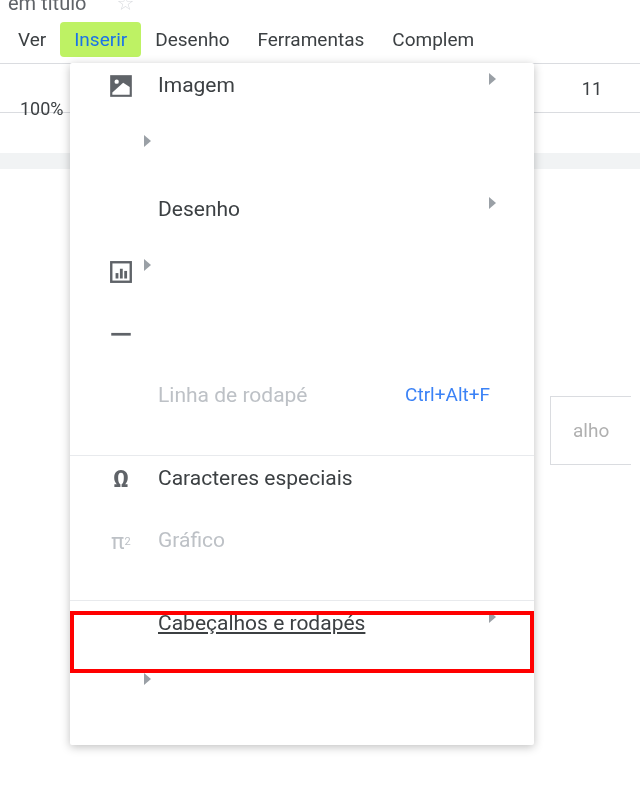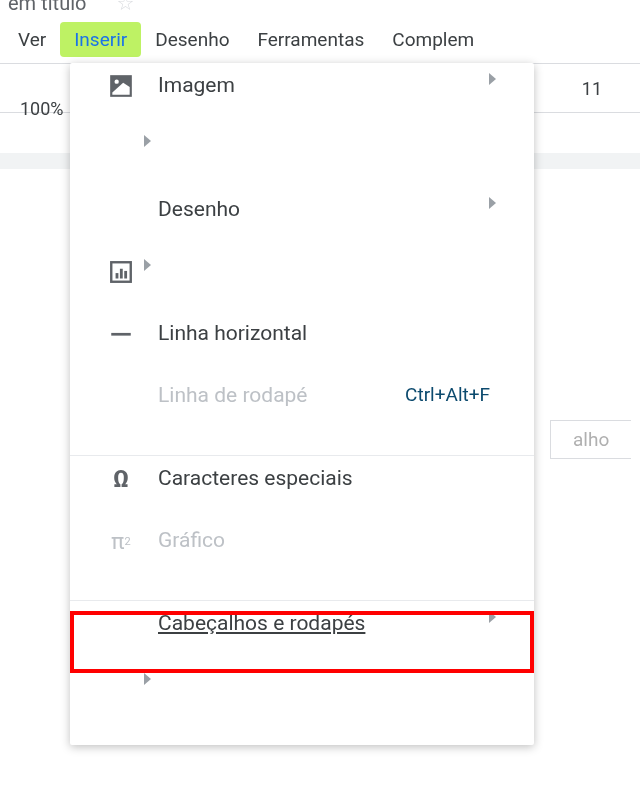--- a/index.html
+++ b/index.html
@@ -96,21 +96,21 @@
       align-items: center;
       justify-content: center;
       flex-shrink: 0;
     }
     .menu-item .label {
       margin-left: 24px;
       flex: 1;
     }
     .menu-item .shortcut {
       font-size: 19px;
-      color: #0c4a6e;
+      color: #3b82f6;
       margin-right: 6px;
     }
     .menu-item .arrow {
       width: 0; height: 0;
       border-top: 6px solid transparent;
       border-bottom: 6px solid transparent;
       border-left: 7px solid #9aa0a6;
       margin-left: 10px;
     }
     .menu-separator {
@@ -118,28 +118,28 @@
       background: #e8eaed;
       margin: 10px 0;
     }
     .menu-item.highlighted {
       outline: 4px solid #ff0000;
       outline-offset: -4px;
       text-decoration: underline;
     }
     .page-header-hint {
       position: absolute;
-      top: 420px;
+      top: 396px;
       left: 550px;
       font-size: 19px;
       color: #b0b0b0;
       background: #fff;
       border: 1px solid #dadce0;
       border-right: none;
-      padding: 7px 22px;
+      padding: 22px 22px;
     }
     .ruler-strip {
       position: absolute;
       top: 153px;
       left: 0;
       right: 0;
       height: 16px;
       background: #f1f3f4;
     }
   </style>
@@ -206,21 +206,20 @@
     </span>
     <span class="arrow"></span>
   </div>
 
   <div class="menu-item">
     <span class="icon">
       <svg width="26" height="26" viewBox="0 0 24 24">
           <rect x="3" y="11" width="18" height="2.5" fill="#5f6368"></rect>
         </svg>
     </span>
-    <span class="label">Linha horizontal</span>
   </div>
 
   <div class="menu-item disabled">
     <span class="icon"></span>
     <span class="label">Linha de rodapé</span>
     <span class="shortcut">Ctrl+Alt+F</span>
   </div>
 
   <div class="menu-separator"></div>
 

